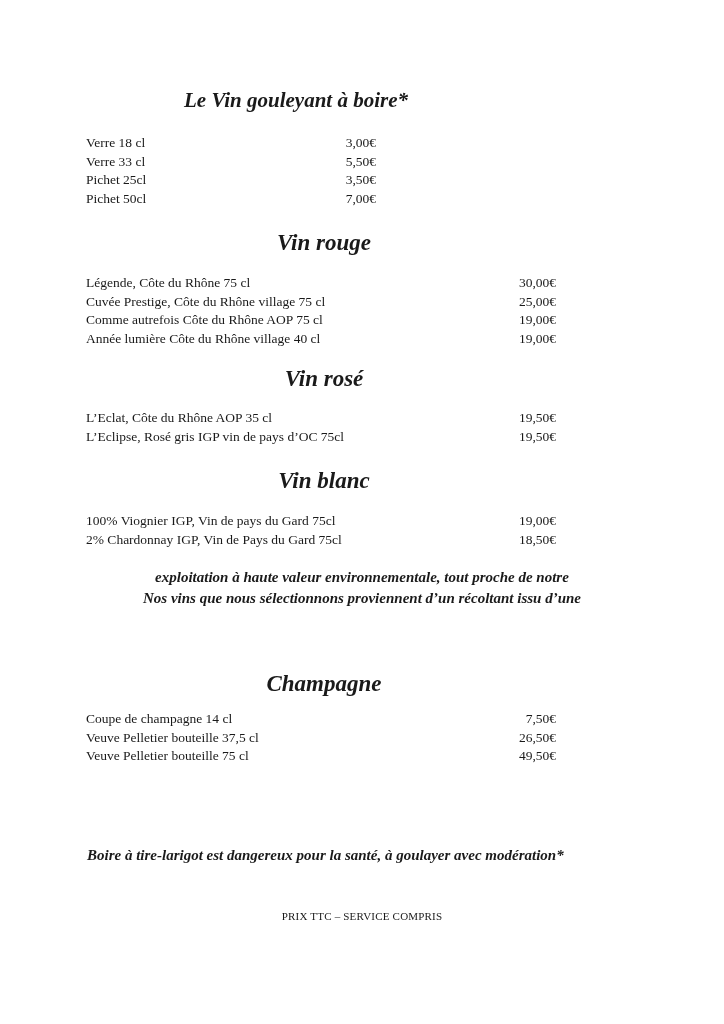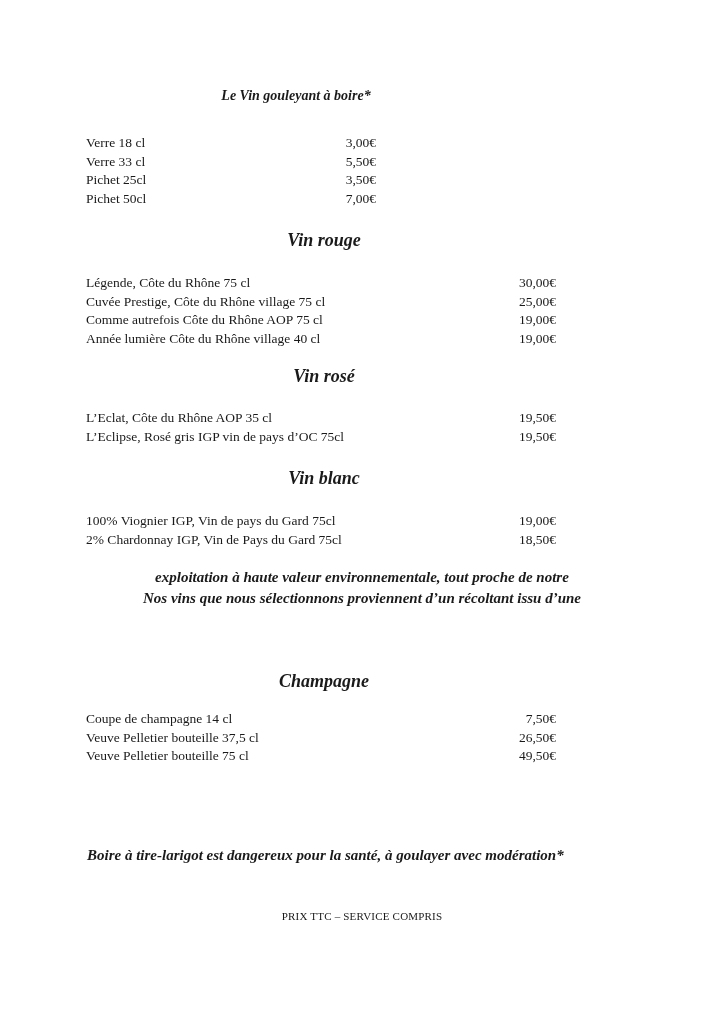--- a/index.html
+++ b/index.html
@@ -1,21 +1,21 @@
 <!DOCTYPE html>
 <html><head>
   <meta charset="utf-8">
   <style>
     html, body { margin: 0; padding: 0; background: #ffffff; }
     body { width: 724px; height: 1024px; position: relative; overflow: hidden;
            font-family: "Liberation Serif", "DejaVu Serif", serif; color: #1a1a1a; }
     .title { position: absolute; left: 0; width: 592px; text-align: center;
-             font-style: italic; font-weight: bold; font-size: 14px; top: 88px; }
+             font-style: italic; font-weight: bold; font-size: 21px; top: 88px; }
     .section-title { position: absolute; left: 0; width: 648px; text-align: center;
-             font-style: italic; font-weight: bold; font-size: 18px; }
+             font-style: italic; font-weight: bold; font-size: 23px; }
     .rows { position: absolute; left: 86px; font-size: 13.5px; line-height: 18.5px; }
     .row { position: relative; height: 18.5px; white-space: nowrap; }
     .row .name { position: absolute; left: 0; }
     .row .price { position: absolute; text-align: right; }
     .rows.short .price { left: 150px; width: 140px; }
     .rows.long .price { left: 300px; width: 170px; }
     .note { position: absolute; left: 0; width: 724px; text-align: center;
             font-style: italic; font-weight: bold; font-size: 15px; line-height: 21px; top: 567px; }
     .warning { position: absolute; left: 87px; font-style: italic; font-weight: bold;
                font-size: 15px; top: 847px; white-space: nowrap; }

